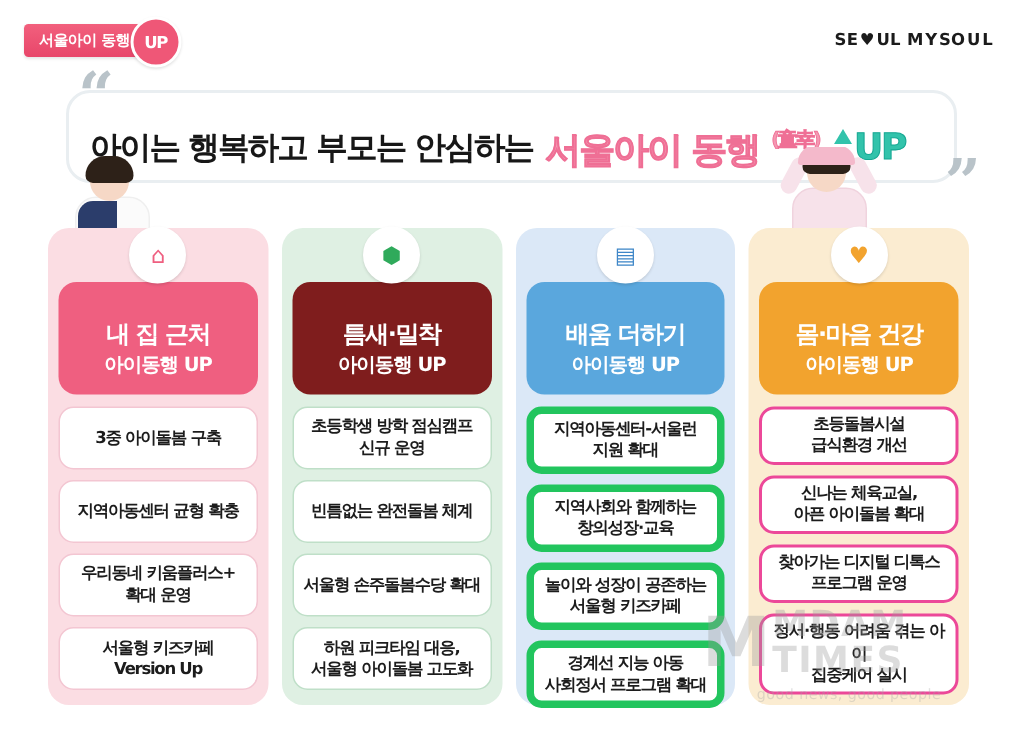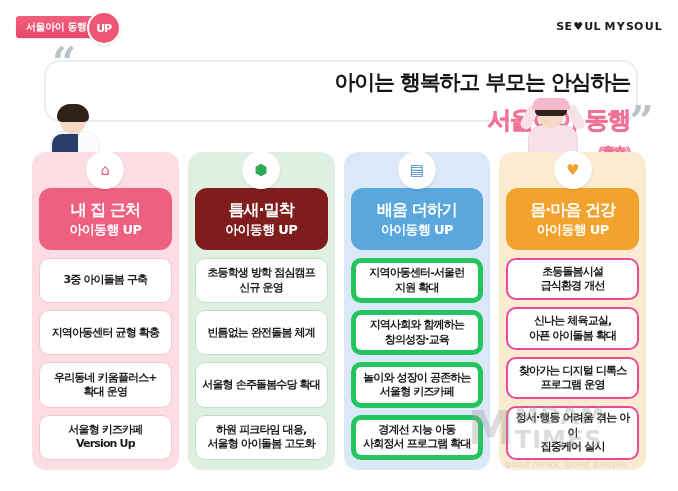--- a/index.html
+++ b/index.html
@@ -53,22 +53,22 @@
     position:absolute;left:52px;top:50px;
     font-size:42px;line-height:28px;color:#b9c3c9;font-weight:bold;
     font-family:"DejaVu Serif","Liberation Serif",serif;
   }
   .quote-close{
     position:absolute;right:24px;top:108px;
     font-size:42px;line-height:28px;color:#b9c3c9;font-weight:bold;
     font-family:"DejaVu Serif","Liberation Serif",serif;
   }
   .headline{
-    position:absolute;left:60px;top:68px;width:570px;height:40px;
-    display:flex;align-items:flex-end;gap:8px;white-space:nowrap;flex-direction:column;
+    position:absolute;left:60px;top:84px;width:570px;height:40px;
+    display:flex;align-items:flex-start;gap:8px;white-space:nowrap;
   }
   .hl-dark{
     font-size:21px;font-weight:bold;color:#171717;letter-spacing:-1.2px;
   }
   .hl-pink{
     font-size:24px;font-weight:bold;letter-spacing:-1.4px;
     color:#f598b2;
     -webkit-text-stroke:0.6px #ef6f95;
   }
   .hl-hanja{font-size:13px;}
@@ -124,21 +124,21 @@
   .col{
     position:relative;
     width:149px;
     border-radius:14px;
     padding:36px 7px 10px 7px;
     box-sizing:border-box;
     display:flex;flex-direction:column;
   }
   .col-header{
     border-radius:12px;
-    padding:13px 4px 11px 4px;
+    padding:26px 4px 11px 4px;
     text-align:center;color:#fff;
     margin-bottom:8px;
   }
   .col-title{
     font-size:16px;font-weight:bold;letter-spacing:-1px;line-height:1.12;
   }
   .col-sub{
     font-size:13px;font-weight:bold;letter-spacing:-.7px;margin-top:2px;
   }
   .col-icon{

